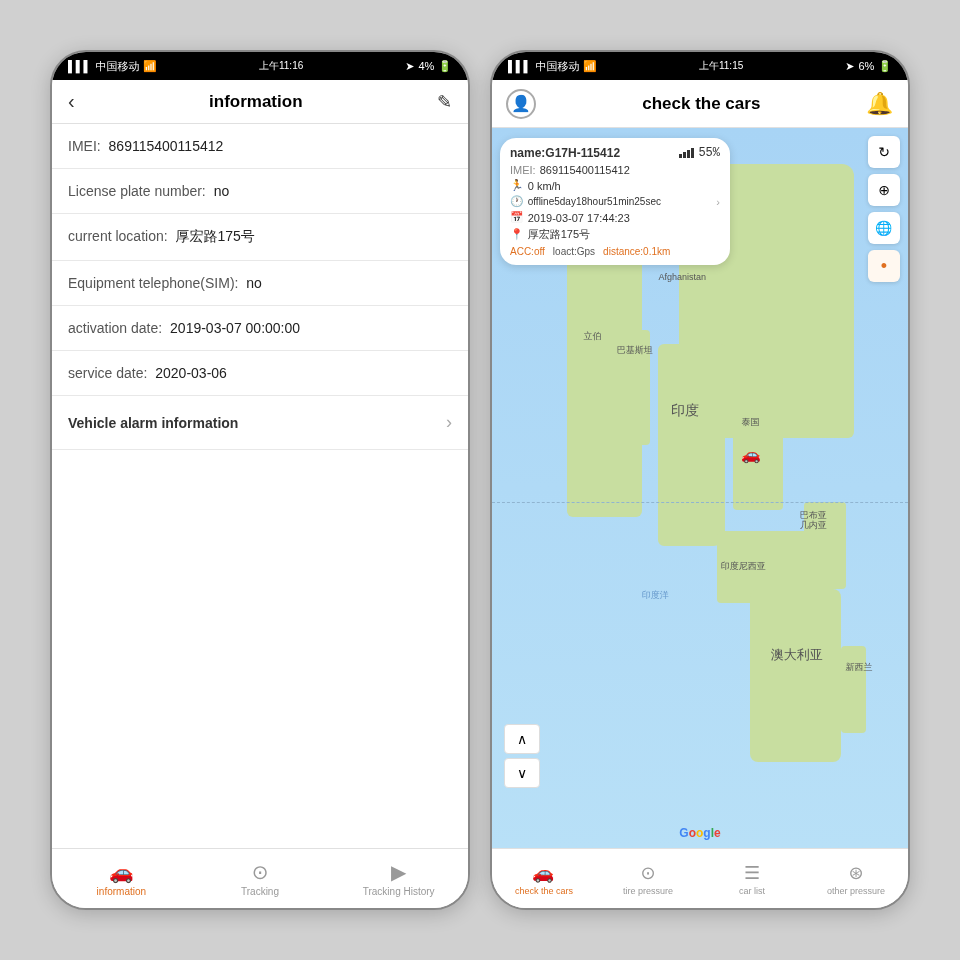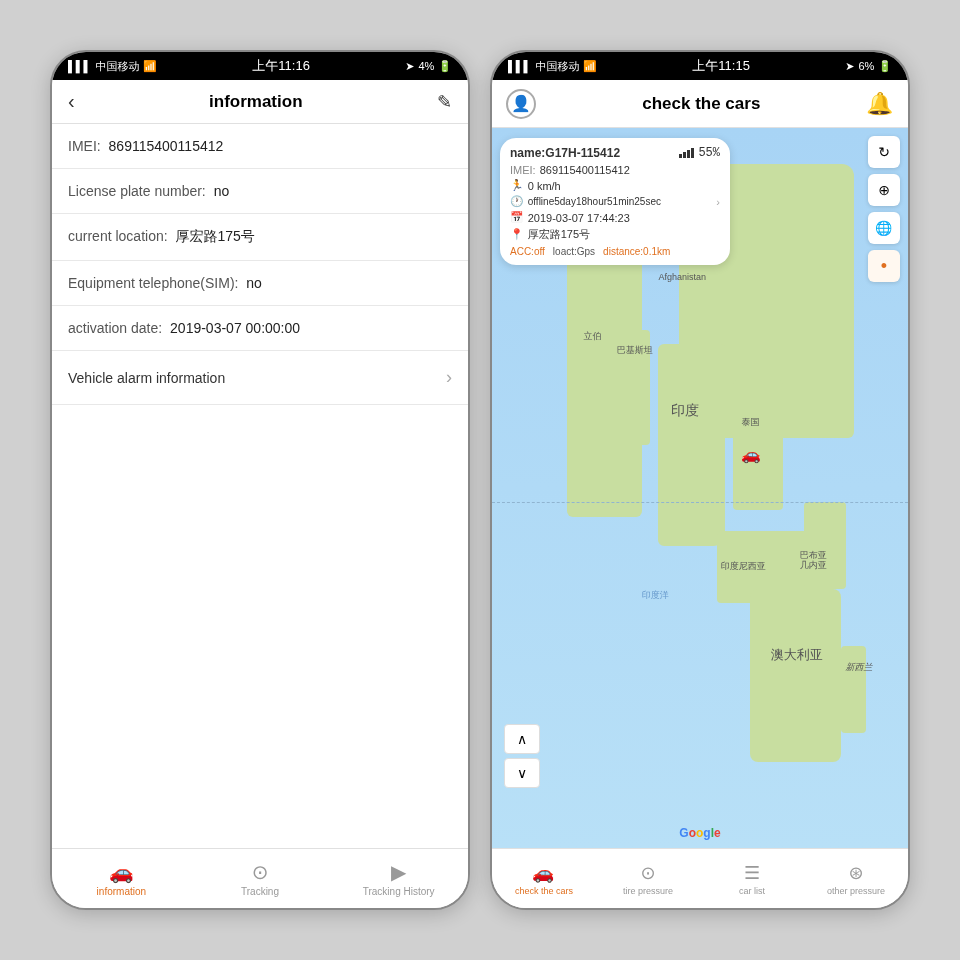--- a/index.html
+++ b/index.html
@@ -42,21 +42,21 @@
       color: #fff;
       display: flex;
       justify-content: space-between;
       align-items: center;
       padding: 4px 16px;
       font-size: 11px;
       height: 28px;
       flex-shrink: 0;
     }
     .status-bar .left { display: flex; align-items: center; gap: 4px; }
-    .status-bar .center { font-size: 13px; font-weight: 500; }
+    .status-bar .center { font-size: 10px; font-weight: 500; }
     .status-bar .right { display: flex; align-items: center; gap: 4px; font-size: 11px; }
 
     
     .nav-header {
       background: #fff;
       border-bottom: 1px solid #e0e0e0;
       display: flex;
       align-items: center;
       justify-content: space-between;
       padding: 10px 16px;
@@ -110,20 +110,21 @@
       padding: 16px 16px;
       border-bottom: 1px solid #e8e8e8;
       display: flex;
       align-items: center;
       justify-content: space-between;
       cursor: pointer;
     }
     .info-item-alarm .alarm-label {
       font-size: 14px;
       color: #333;
+      font-weight: bold;
     }
     .chevron-right {
       font-size: 18px;
       color: #aaa;
     }
 
     
     .tab-bar {
       border-top: 1px solid #e0e0e0;
       background: #fff;
@@ -390,20 +391,26 @@
           <span class="label">Equipment telephone(SIM):&nbsp;</span>
           <span class="value">no</span>
         </div>
       </div>
       <div class="info-item">
         <div class="row-text">
           <span class="label">activation date:&nbsp;</span>
           <span class="value">2019-03-07 00:00:00</span>
         </div>
       </div>
+      <div class="info-item">
+        <div class="row-text">
+          <span class="label">service date:&nbsp;</span>
+          <span class="value">2020-03-06</span>
+        </div>
+      </div>
 
       <div class="info-item-alarm">
         <span class="alarm-label">Vehicle alarm information</span>
         <span class="chevron-right">›</span>
       </div>
     </div>
 
     <div class="tab-bar">
       <div class="tab-item active">
         <span class="tab-icon" style="color:#e07020;">🚗</span>
@@ -462,23 +469,23 @@
         <div class="land" style="left:62%;top:64%;width:22%;height:24%;border-radius:8px;background:#c8dea0;"></div>
 
         <div class="land" style="left:84%;top:72%;width:6%;height:12%;border-radius:4px;background:#c8dea0;"></div>
 
         <div class="land" style="left:32%;top:4%;width:22%;height:14%;border-radius:4px;background:#c8dea0;"></div>
 
         <span style="position:absolute;left:40%;top:20%;font-size:9px;color:#555;font-weight:500;">Afghanistan</span>
         <span style="position:absolute;left:43%;top:38%;font-size:14px;color:#555;">印度</span>
         <span style="position:absolute;left:60%;top:40%;font-size:9px;color:#555;">泰国</span>
         <span style="position:absolute;left:55%;top:60%;font-size:9px;color:#555;">印度尼西亚</span>
-        <span style="position:absolute;left:74%;top:53%;font-size:9px;color:#555;line-height:1.2;text-align:center;margin-top:40px;">巴布亚<br>几内亚</span>
+        <span style="position:absolute;left:74%;top:53%;font-size:9px;color:#555;line-height:1.2;text-align:center;">巴布亚<br>几内亚</span>
         <span style="position:absolute;left:67%;top:72%;font-size:13px;color:#555;">澳大利亚</span>
-        <span style="position:absolute;left:85%;top:74%;font-size:9px;color:#555;font-style:italic;">新西兰</span>
+        <span style="position:absolute;left:85%;top:74%;font-size:9px;color:#555;">新西兰</span>
         <span style="position:absolute;left:36%;top:64%;font-size:9px;color:#6699cc;">印度洋</span>
         <span style="position:absolute;left:28%;top:6%;font-size:9px;color:#555;">哈萨克斯坦</span>
         <span style="position:absolute;left:30%;top:30%;font-size:9px;color:#555;">巴基斯坦</span>
         <span style="position:absolute;left:22%;top:28%;font-size:9px;color:#555;">立伯</span>
 
         <div style="position:absolute;left:0;top:52%;width:100%;height:1px;border-top:1px dashed #90b4d0;"></div>
 
         <div class="car-marker" style="left:60%;top:44%;">🚗</div>
 
         <div class="map-popup">

